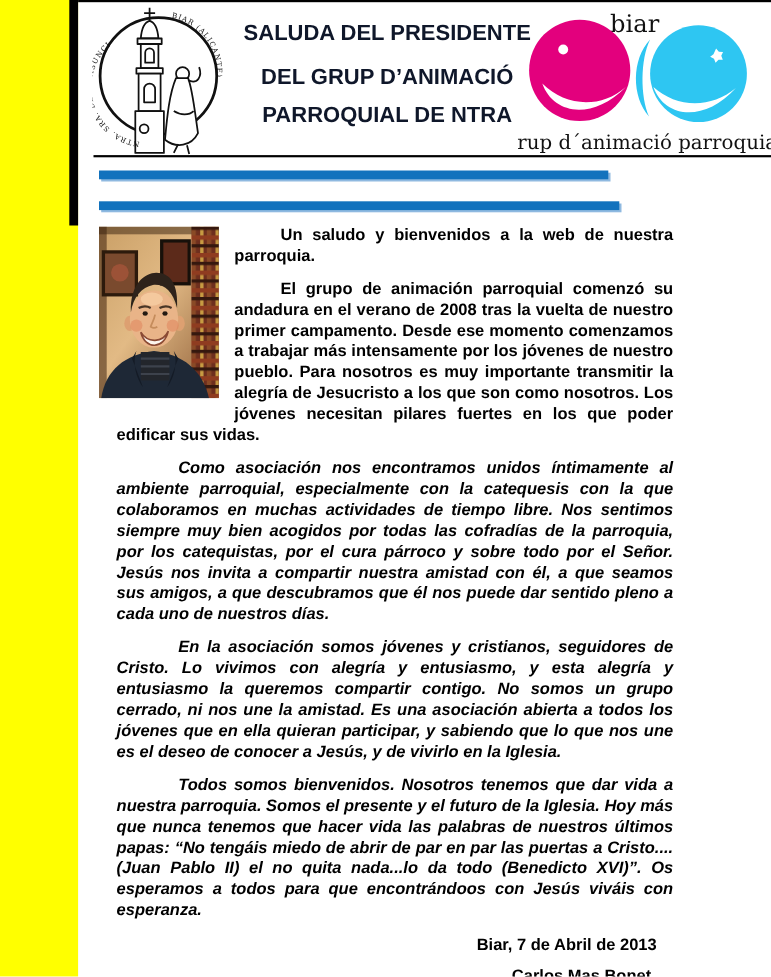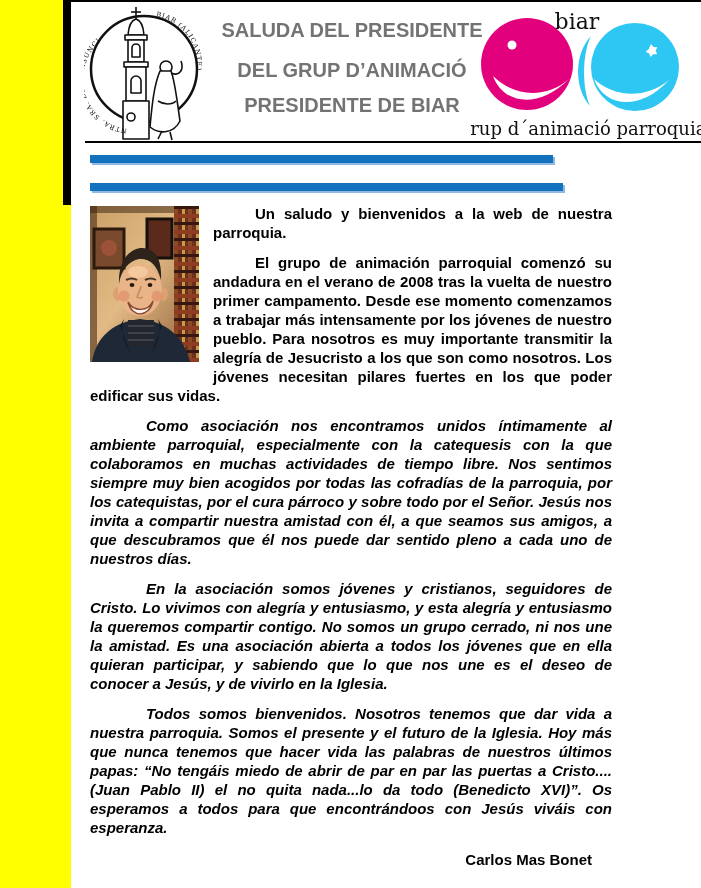--- a/index.html
+++ b/index.html
@@ -6,32 +6,32 @@
   .page{position:relative;width:701px;height:888px;background:#fff;overflow:hidden;
         font-family:"Liberation Sans",sans-serif;}
   
   .yellow-stripe{position:absolute;left:0;top:0;width:71px;height:888px;}
   .black-stripe{position:absolute;left:63px;top:0;width:8px;height:205px;background:#000;}
   .top-rule{position:absolute;left:71px;top:0;width:630px;height:2px;background:#000;}
   .header-rule{position:absolute;left:85px;top:141px;width:616px;height:2px;background:#000;}
   
   .seal{position:absolute;left:84px;top:5px;}
   .title{position:absolute;left:218px;top:20px;width:268px;text-align:center;
-         font-weight:bold;font-size:20px;line-height:20px;color:#737373;}
+         font-weight:bold;font-size:20px;line-height:20px;color:#0f172a;}
   .title .l1{margin-bottom:20px;}
   .title .l2{margin-bottom:15px;}
   .gap-logo{position:absolute;left:470px;top:2px;}
   
   .blue-bar{position:absolute;height:8px;}
   .bar1{left:90px;top:155px;width:463px;}
   .bar2{left:90px;top:183px;width:473px;}
   
   .content{position:absolute;left:90px;top:204px;width:522px;color:#000;
            font-weight:bold;font-size:15px;line-height:19px;text-align:justify;}
-  .content p{margin:0 0 11px 0;}
+  .content p{margin:0 0 11px 0;padding-left:16px;}
   .ind-sm{text-indent:42px;}
   .ind-lg{text-indent:56px;font-style:italic;}
   .photo{float:left;width:109px;height:156px;margin:2px 14px 6px 0;}
   .sig{text-align:right;margin-top:13px;}
   .sig .date{padding-right:15px;margin:0 0 9px 0;}
   .sig .name{padding-right:20px;margin:0;}
 </style>
 </head>
 <body>
 
@@ -71,21 +71,21 @@
       <textPath href="#seal-arc-left">NTRA. SRA. DE LA ASUNCIÓN</textPath>
     </text>
     <text font-family="'DejaVu Serif',serif" font-size="6.5" fill="#111" letter-spacing="1">
       <textPath href="#seal-arc-right">BIAR (ALICANTE)</textPath>
     </text>
   </svg>
 
   <div class="title">
     <div class="l1">SALUDA DEL PRESIDENTE</div>
     <div class="l2">DEL GRUP D’ANIMACIÓ</div>
-    <div class="l3">PRESIDENTE DE BIAR</div>
+    <div class="l3">PARROQUIAL DE NTRA</div>
   </div>
 
   <svg class="gap-logo" width="231" height="142" viewBox="0 0 231 142">
     <text x="107" y="27" text-anchor="middle" font-family="'DejaVu Serif',serif" font-size="22" fill="#111">biar</text>
     <g>
       <circle cx="57" cy="62" r="46" fill="#E3007D"></circle>
       <circle cx="42" cy="43" r="4.5" fill="#fff"></circle>
       <path d="M 23,74 C 33,102 68,108 99,77 C 76,97 44,95 23,74 Z" fill="#fff"></path>
     </g>
     <g>
@@ -151,17 +151,18 @@
       </svg>
     </div>
 
     <p class="ind-sm">Un saludo y bienvenidos a la web de nuestra parroquia.</p>
     <p class="ind-sm">El grupo de animación parroquial comenzó su andadura en el verano de 2008 tras la vuelta de nuestro primer campamento. Desde ese momento comenzamos a trabajar más intensamente por los jóvenes de nuestro pueblo. Para nosotros es muy importante transmitir la alegría de Jesucristo a los que son como nosotros. Los jóvenes necesitan pilares fuertes en los que poder edificar sus vidas.</p>
     <p class="ind-lg">Como asociación nos encontramos unidos íntimamente al ambiente parroquial, especialmente con la catequesis con la que colaboramos en muchas actividades de tiempo libre. Nos sentimos siempre muy bien acogidos por todas las cofradías de la parroquia, por los catequistas, por el cura párroco y sobre todo por el Señor. Jesús nos invita a compartir nuestra amistad con él, a que seamos sus amigos, a que descubramos que él nos puede dar sentido pleno a cada uno de nuestros días.</p>
     <p class="ind-lg">En la asociación somos jóvenes y cristianos, seguidores de Cristo. Lo vivimos con alegría y entusiasmo, y esta alegría y entusiasmo la queremos compartir contigo. No somos un grupo cerrado, ni nos une la amistad. Es una asociación abierta a todos los jóvenes que en ella quieran participar, y sabiendo que lo que nos une es el deseo de conocer a Jesús, y de vivirlo en la Iglesia.</p>
     <p class="ind-lg">Todos somos bienvenidos. Nosotros tenemos que dar vida a nuestra parroquia. Somos el presente y el futuro de la Iglesia. Hoy más que nunca tenemos que hacer vida las palabras de nuestros últimos papas: “No tengáis miedo de abrir de par en par las puertas a Cristo.... (Juan Pablo II) el no quita nada...lo da todo (Benedicto XVI)”.  Os esperamos a todos para que encontrándoos con Jesús viváis con esperanza.</p>
 
     <div class="sig">
+      <p class="date">Biar, 7 de Abril de 2013</p>
       <p class="name">Carlos Mas Bonet</p>
     </div>
   </main>
 
 </div>
 
 </body></html>

